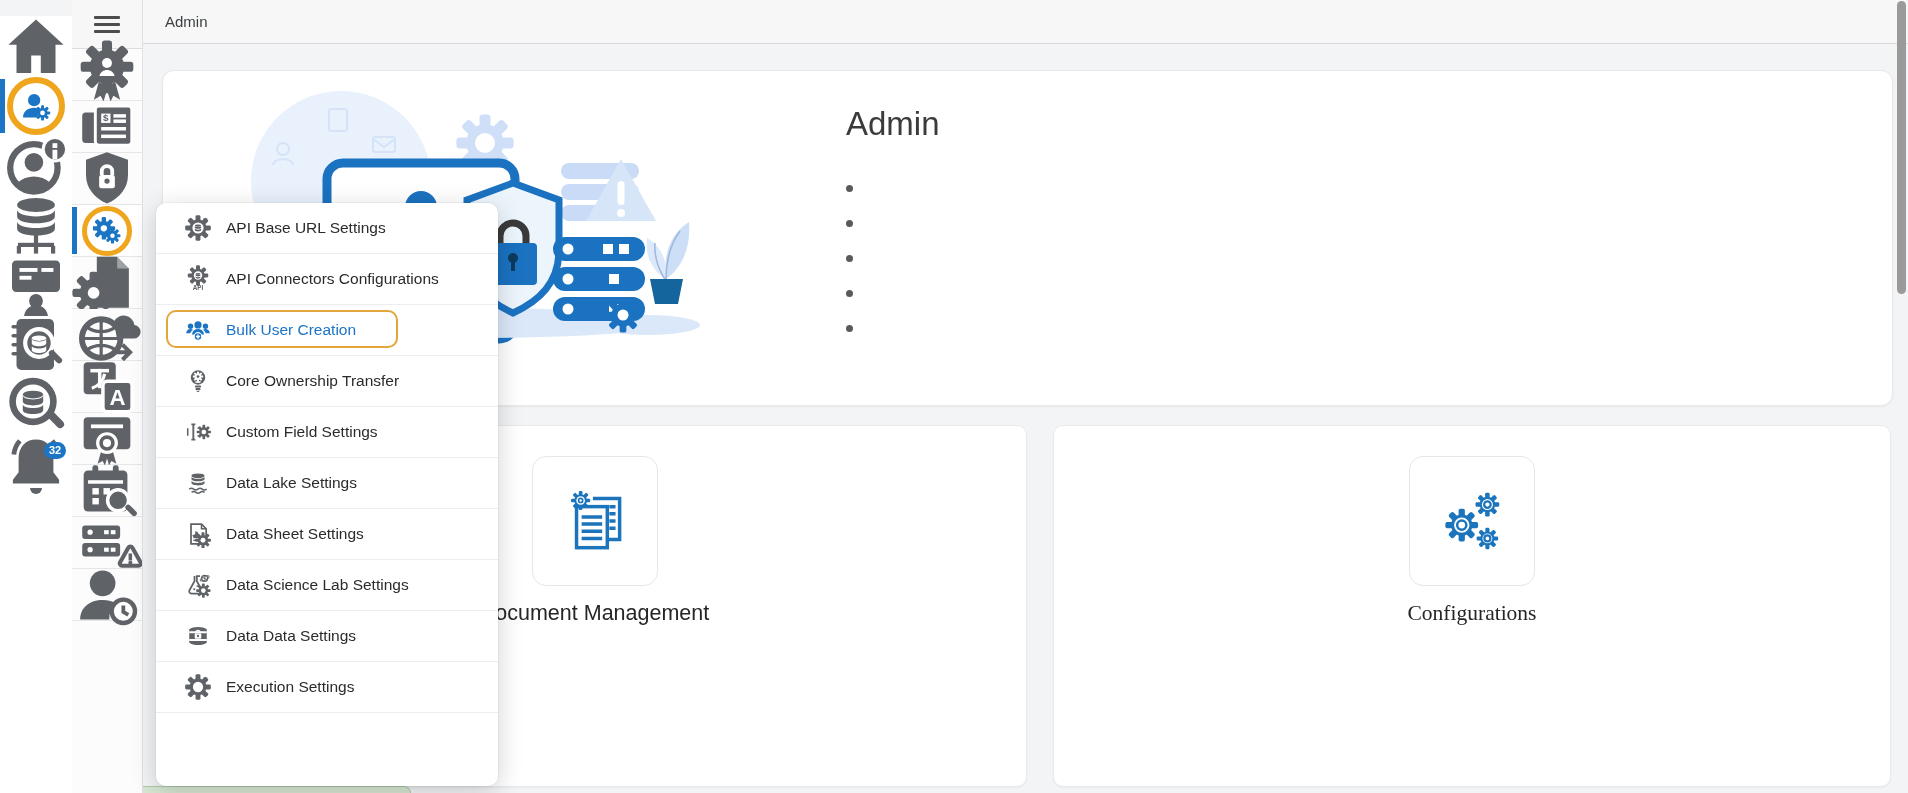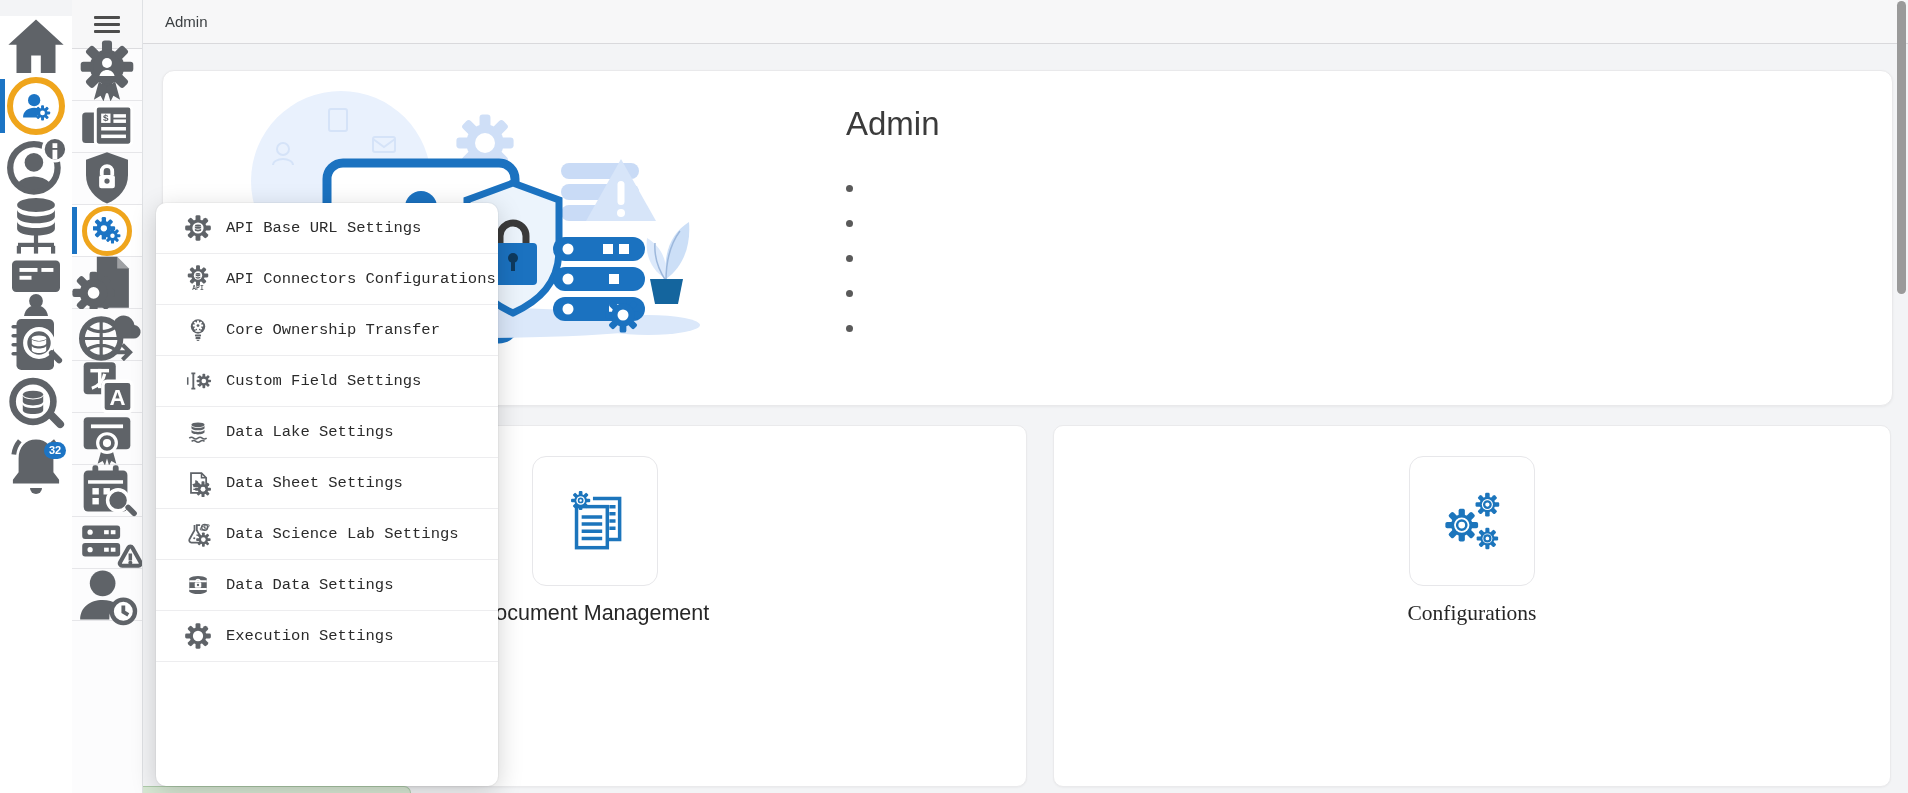--- a/index.html
+++ b/index.html
@@ -95,21 +95,21 @@
   .card .lines{margin-top:12px;}
   .card .lines div{font-size:14.5px;color:#5f6368;line-height:25.8px;}
   
   #flyout{
     position:absolute;left:156px;top:203px;width:342px;height:583px;
     background:#fff;border-radius:10px;z-index:40;overflow:hidden;
     box-shadow:0 6px 26px rgba(0,0,0,.18), 0 0 0 1px rgba(0,0,0,.03);
   }
   .menu-row{
     position:relative;height:51px;border-bottom:1px solid #ededef;
-    display:flex;align-items:center;padding-left:28px;box-sizing:border-box;cursor:pointer;font-family:Liberation Mono, monospace;
+    display:flex;align-items:center;padding-left:28px;box-sizing:border-box;cursor:pointer;
   }
   .menu-row .ic{width:28px;height:28px;color:#5f6368;flex:none;}
   .menu-row .lbl{margin-left:14px;font-size:15.5px;color:#2b2b2b;white-space:nowrap;}
   .menu-row.selected .ic{color:#1c74c4;}
   .menu-row.selected .lbl{color:#1b74c6;}
   .focus-ring{
     position:absolute;left:10px;top:5px;width:232px;height:38px;
     border:2px solid #e3a63b;border-radius:10px;box-sizing:border-box;pointer-events:none;
   }
   #flyout-scrollbar{
@@ -609,20 +609,38 @@
           <g fill="currentColor">
             <ellipse cx="12" cy="7.6" rx="2" ry=".75"></ellipse>
             <path d="M10 7.8c0 .4.9.75 2 .75s2-.35 2-.75v1.3c0 .4-.9.75-2 .75s-2-.35-2-.75z"></path>
             <path d="M10 9.8c0 .4.9.75 2 .75s2-.35 2-.75v1.2c0 .4-.9.75-2 .75s-2-.35-2-.75z"></path>
           </g>
           <text x="12" y="21.6" font-size="5.4" font-weight="bold" text-anchor="middle" fill="currentColor">API</text>
         </svg>
       </span>
       <span class="lbl">API Connectors Configurations</span>
     </div>
+    <div class="menu-row selected">
+      <div class="focus-ring"></div>
+      <span class="ic">
+        <svg viewBox="0 0 24 24" width="100%" height="100%">
+          <g fill="#1c74c4">
+            <circle cx="5.6" cy="8.8" r="2.3"></circle>
+            <path d="M1.8 14.8c.3-2.3 1.8-3.6 3.8-3.6.8 0 1.5.2 2.1.6a6.7 6.7 0 0 0-2.4 3z"></path>
+            <circle cx="18.4" cy="8.8" r="2.3"></circle>
+            <path d="M22.2 14.8c-.3-2.3-1.8-3.6-3.8-3.6-.8 0-1.5.2-2.1.6a6.7 6.7 0 0 1 2.4 3z"></path>
+            <circle cx="12" cy="7.7" r="3.1"></circle>
+            <path d="M6.8 15.8c.4-3 2.5-4.6 5.2-4.6s4.8 1.6 5.2 4.6z"></path>
+            <circle cx="12" cy="17.6" r="3.3" stroke="#fff"></circle>
+          </g>
+          <path d="M12 15.8v3.6M10.2 17.6h3.6" stroke="#fff" stroke-width="1.2"></path>
+        </svg>
+      </span>
+      <span class="lbl">Bulk User Creation</span>
+    </div>
     <div class="menu-row">
 
       <span class="ic">
         <svg viewBox="0 0 24 24" width="100%" height="100%">
           <circle cx="12" cy="9" r="6.2" fill="currentColor"></circle>
           <g transform="translate(12 8.2) scale(0.4)" fill="#fff">
             <rect x="-2.1" y="-11" width="4.2" height="22" rx="1.2"></rect>
             <rect x="-2.1" y="-11" width="4.2" height="22" rx="1.2" transform="rotate(45)"></rect>
             <rect x="-2.1" y="-11" width="4.2" height="22" rx="1.2" transform="rotate(90)"></rect>
             <rect x="-2.1" y="-11" width="4.2" height="22" rx="1.2" transform="rotate(135)"></rect>

